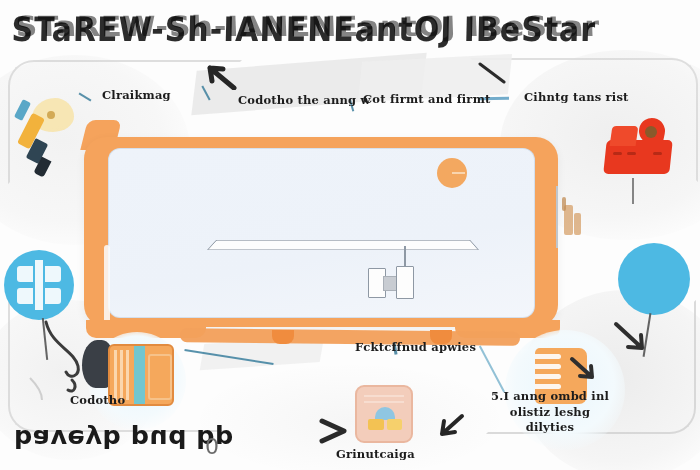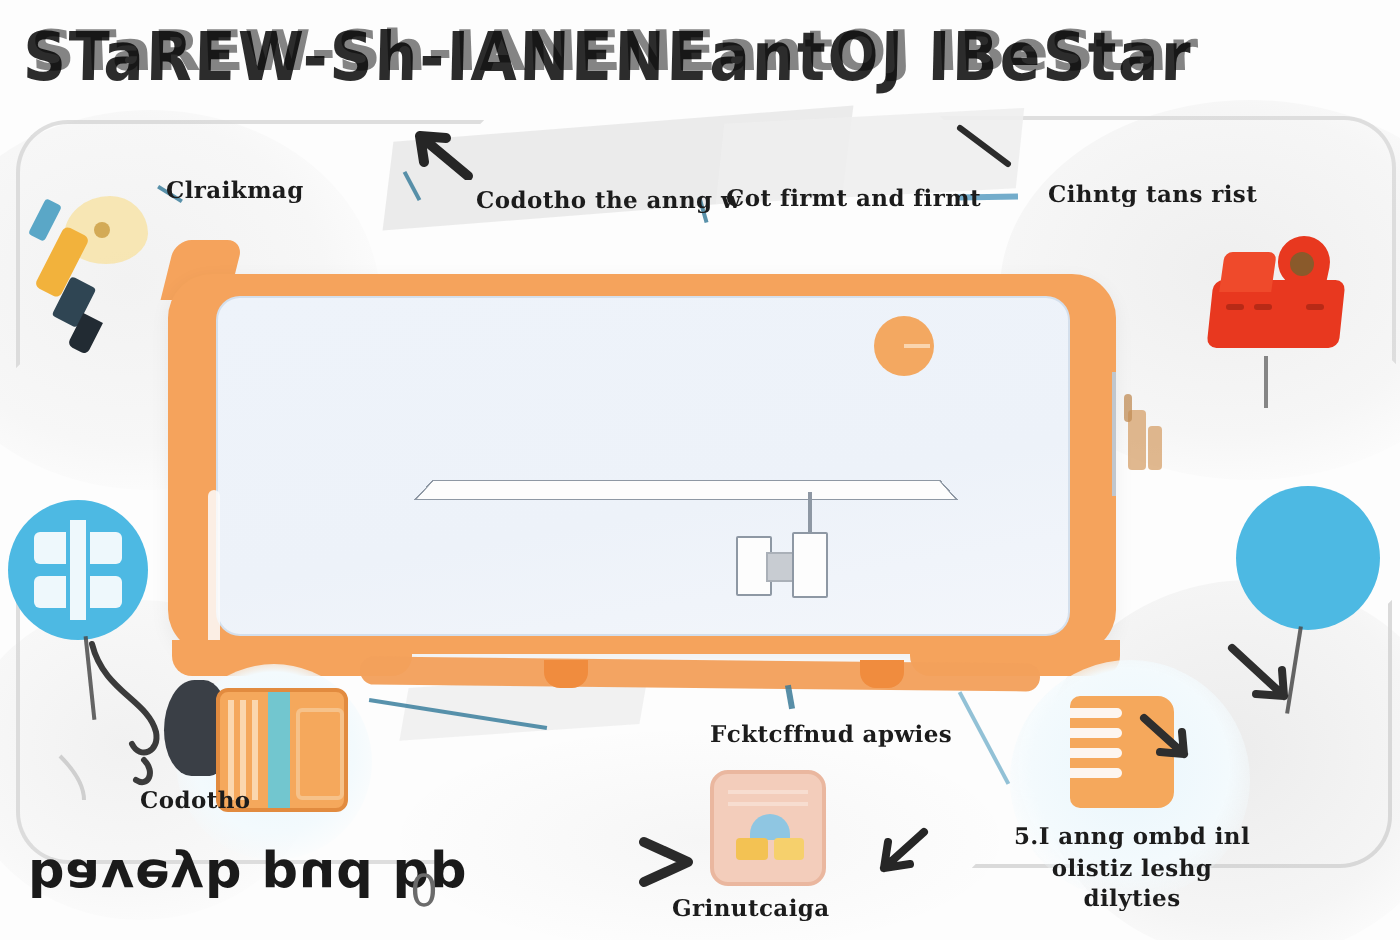--- a/index.html
+++ b/index.html
@@ -232,29 +232,29 @@
     position: absolute;
     font-family: "DejaVu Serif", serif;
     font-size: 11.5px;
     font-weight: 700;
     color: #1c1c1c;
     white-space: nowrap;
     letter-spacing: .2px;
   }
   .label.wrap { white-space: normal; text-align: center; line-height: 1.35; }
 
-  .lbl-clraikmag { left: 83px;  top: 88px; }
+  .lbl-clraikmag { left: 102px;  top: 88px; }
   .lbl-codotho   { left: 238px; top: 93px; }
   .lbl-cotlklngs { left: 363px; top: 92px; }
   .lbl-cihntg    { left: 524px; top: 90px; }
   .lbl-flrcgs    { left: 70px;  top: 393px; }
   .lbl-cerelng   { left: 254px; top: 363px; }
-  .lbl-fcktc     { left: 355px; top: 360px; }
+  .lbl-fcktc     { left: 355px; top: 340px; }
   .lbl-grinut    { left: 336px; top: 447px; }
-  .lbl-five      { left: 488px; top: 411px; width: 124px; margin-left: 16px; }
+  .lbl-five      { left: 488px; top: 389px; width: 124px; }
 
   
   .leader {
     position: absolute;
     background: #3d7f9c;
     opacity: .85;
   }
   .ld1 { left: 78px;  top: 96px;  width: 14px; height: 2px; transform: rotate(32deg); }
   .ld2 { left: 198px; top: 92px;  width: 16px; height: 2px; transform: rotate(62deg); }
   .ld3 { left: 345px; top: 104px; width: 13px; height: 2px; transform: rotate(74deg); }

